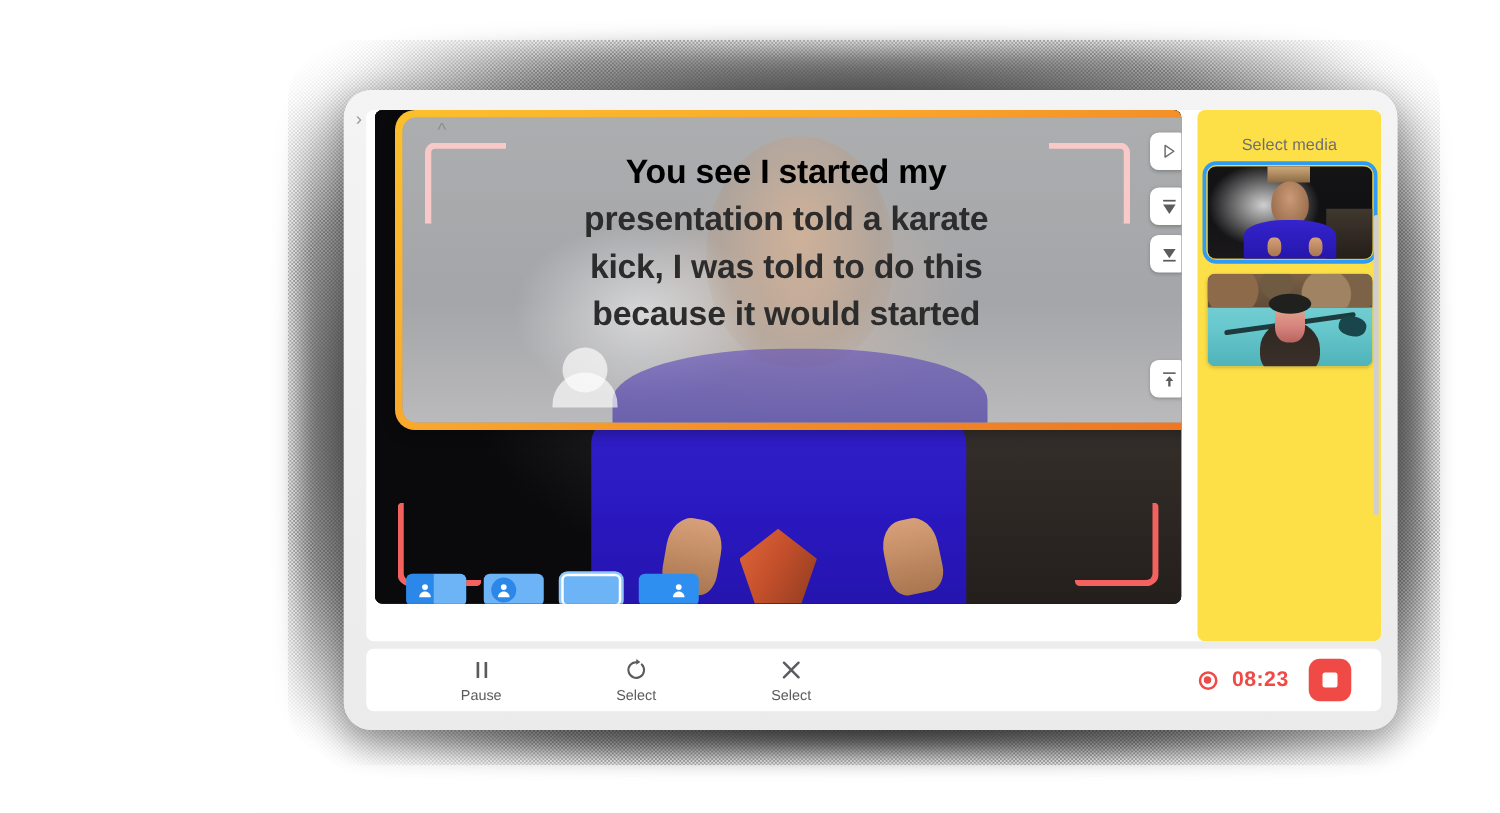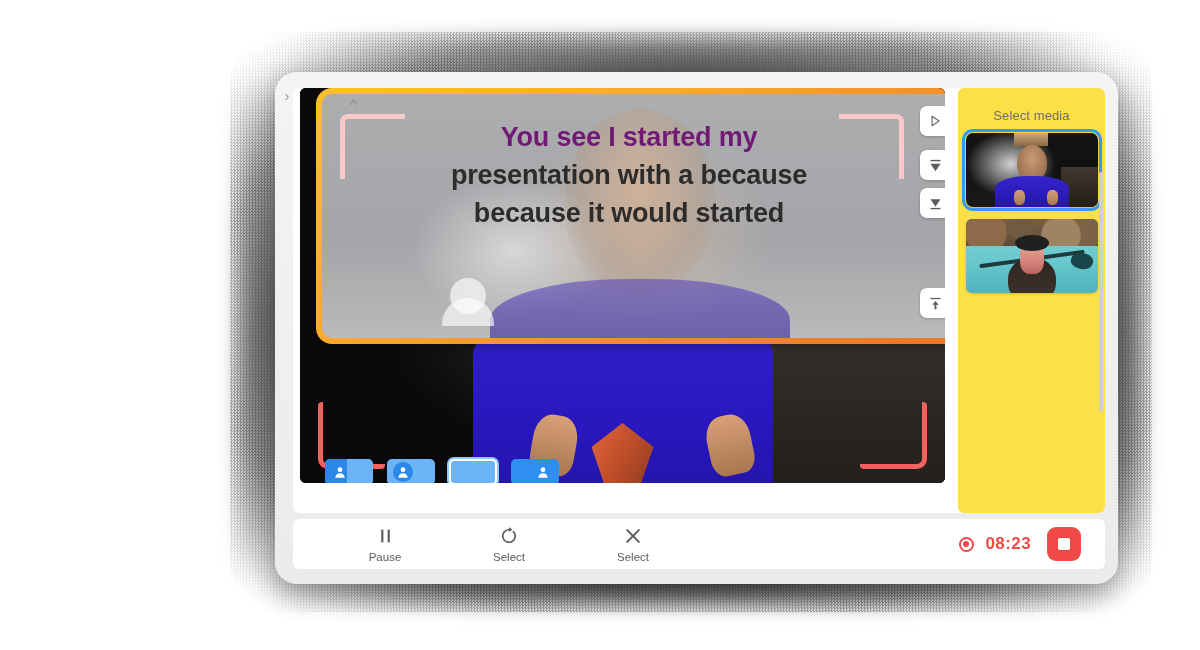--- a/index.html
+++ b/index.html
@@ -281,21 +281,21 @@
   }
   .script-line {
     font-size: 27px;
     font-weight: 700;
     line-height: 38px;
     color: #2c2c2c;
     letter-spacing: -0.2px;
     white-space: nowrap;
   }
   .script-line.active {
-    color: #701a75;
+    color: #000000;
     position: relative;
   }
 
   
   .p-ctrl {
     position: absolute;
     right: 8px;
     width: 30px; height: 30px;
     border-radius: 7px;
     background: #ffffff;
@@ -646,21 +646,22 @@
             <div class="p-bracket tl"></div>
             <div class="p-bracket tr"></div>
             <div class="p-avatar-ghost"></div>
 
             <div class="script">
               <div class="script-line active">
                 
                 <span>You see I started my</span>
                 
               </div>
-              <div class="script-line">presentation with a because</div>
+              <div class="script-line">presentation told a karate</div>
+              <div class="script-line">kick, I was told to do this</div>
               <div class="script-line">because it would started</div>
             </div>
 
             <div class="p-ctrl play">
               <svg width="14" height="14" viewBox="0 0 24 24">
                 <path d="M7 4 L19 12 L7 20 Z" fill="none" stroke="#6b6b6f" stroke-width="2" stroke-linejoin="round"></path>
               </svg>
             </div>
 
             <div class="p-ctrl top">

